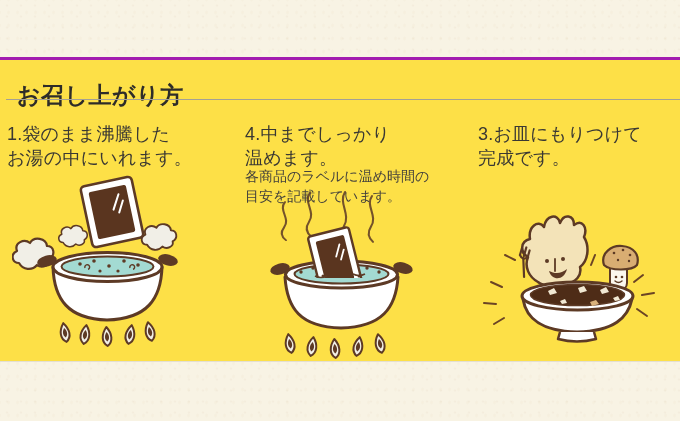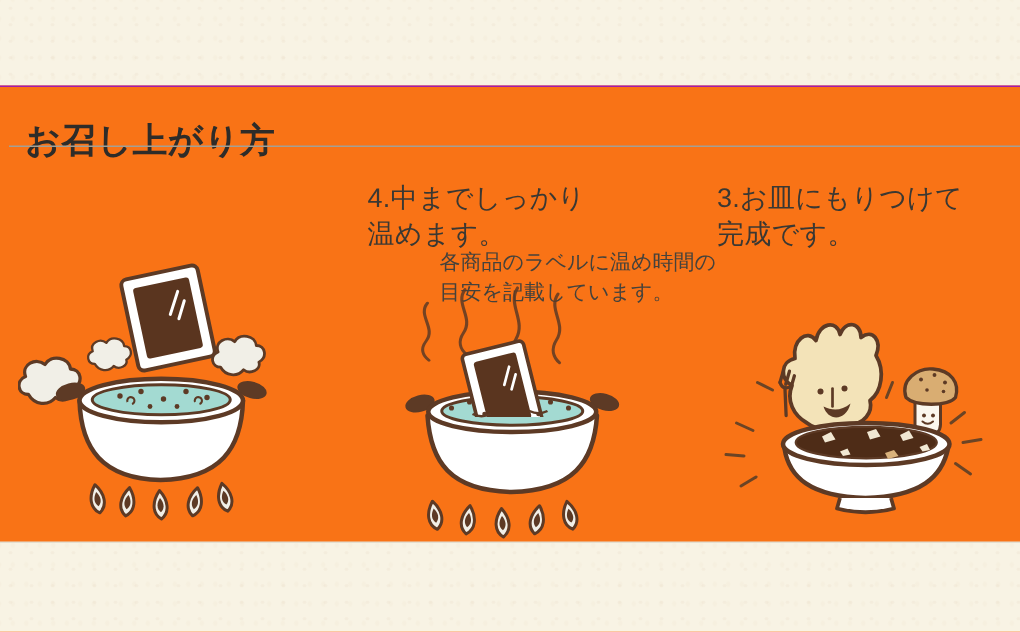--- a/index.html
+++ b/index.html
@@ -11,58 +11,60 @@
   .canvas::before{
     content:"";position:absolute;inset:0;pointer-events:none;
     background-image:
       radial-gradient(rgba(205,180,150,.10) 1px, transparent 1.6px),
       radial-gradient(rgba(224,204,172,.09) 1px, transparent 1.7px);
     background-size:14px 11px, 9px 13px;
     background-position:0 0, 4px 6px;
   }
   .panel{
     position:absolute;left:0;top:57px;width:680px;height:305px;
-    background:#f97316;
-    border-top:1px solid #a21caf;
+    background:#fde047;
+    border-top:3px solid #a21caf;
     border-bottom:1px solid #e4dfd1;
     box-sizing:border-box;
   }
   .title{
     position:absolute;left:17px;top:5px;
     font-size:23px;font-weight:bold;color:#2e2c29;letter-spacing:.5px;
   }
   .title-underline{
     position:absolute;left:6px;right:0;top:39px;height:1px;background:#a3a095;
   }
   .step-text{
     position:absolute;top:45px;width:235px;
     font-size:18px;line-height:23.5px;color:#3a3833;
     white-space:pre-line;letter-spacing:.2px;
   }
   .step-note{
     position:absolute;left:245px;top:92px;width:232px;
-    font-size:14px;line-height:20px;color:#45423c;white-space:pre-line;margin-left:48px;
+    font-size:14px;line-height:20px;color:#45423c;white-space:pre-line;
   }
   .pos-1{left:7px}
   .pos-2{left:245px}
   .pos-3{left:478px}
   .illo{position:absolute;}
   #illo1{left:12px;top:167px;}
   #illo2{left:257px;top:180px;}
   #illo3{left:482px;top:203px;}
 </style>
 </head>
 <body>
 
 <div class="canvas">
 
   <div class="panel">
     <h1 class="title">お召し上がり方</h1>
     <div class="title-underline"></div>
 
+    <p class="step-text pos-1">1.袋のまま沸騰した
+お湯の中にいれます。</p>
     <p class="step-text pos-2">4.中までしっかり
 温めます。</p>
     <p class="step-note">各商品のラベルに温め時間の
 目安を記載しています。</p>
     <p class="step-text pos-3">3.お皿にもりつけて
 完成です。</p>
   </div>
 
   <svg class="illo" id="illo1" width="220" height="188" viewBox="0 0 220 188">
     <g fill="#f1efe7" stroke="#5d3a25" stroke-width="2.2" stroke-linejoin="round">

